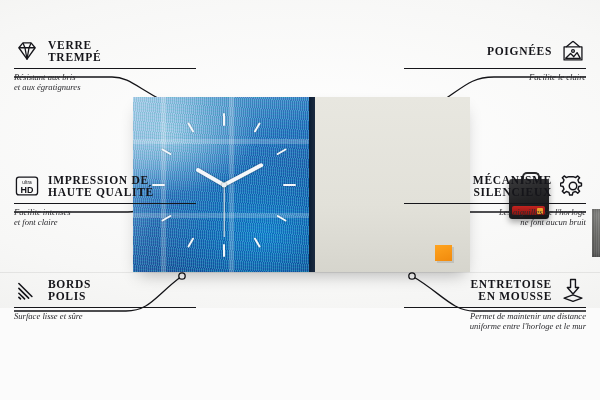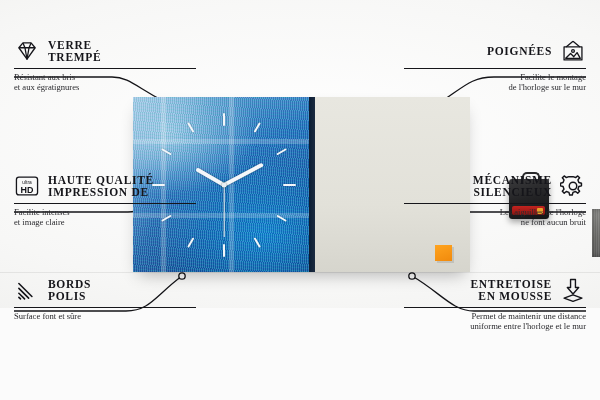--- a/index.html
+++ b/index.html
@@ -78,21 +78,21 @@
   .callout{position:absolute;width:182px;}
   .callout.left{text-align:left;}
   .callout.right{text-align:right;}
   .co-head{display:flex;align-items:center;gap:8px;}
   .callout.right .co-head{flex-direction:row-reverse;}
   .co-title{
     font-size:11.5px;font-weight:bold;letter-spacing:.7px;color:#15151a;
     line-height:12.5px;text-transform:uppercase;
   }
   .co-rule{height:1px;background:#16161a;margin:4px 0 3px;}
-  .co-sub{font-size:8.6px;line-height:10.4px;color:#2a2a2e;}
+  .co-sub{font-size:8.6px;line-height:10.4px;color:#2a2a2e;font-style:italic;}
   .ico{width:26px;height:26px;flex:0 0 26px;display:block;}
 
   svg.conn{position:absolute;left:0;top:0;width:600px;height:400px;pointer-events:none;}
 </style>
 </head>
 <body>
 
 <div id="stage">
 
   <svg class="conn" viewBox="0 0 600 400">
@@ -179,70 +179,69 @@
   </div>
 
   <div class="callout left" style="left:14px;top:173px">
     <div class="co-head">
       <svg class="ico" viewBox="0 0 32 32">
         <rect x="3" y="5" width="26" height="22" rx="3" fill="none" stroke="#15151a" stroke-width="1.6"></rect>
         <text x="16" y="14" font-family="Liberation Sans, sans-serif" font-size="6" fill="#15151a" text-anchor="middle">ultra</text>
         <text x="16" y="24" font-family="Liberation Sans, sans-serif" font-size="11" font-weight="bold" fill="#15151a" text-anchor="middle">HD</text>
       </svg>
       <div class="co-title">
+        <div>IMPRESSION DE</div>
         <div>HAUTE QUALITÉ</div>
-        <div>IMPRESSION DE</div>
       </div>
     </div>
     <div class="co-rule"></div>
     <div class="co-sub">
       <div>Facilite intenses</div>
-      <div>et image claire</div>
+      <div>et font claire</div>
     </div>
   </div>
 
   <div class="callout left" style="left:14px;top:277px">
     <div class="co-head">
       <svg class="ico" viewBox="0 0 32 32">
         <g stroke="#15151a" stroke-width="2" stroke-linecap="round">
           <path d="M6 8 L22 24"></path>
             <path d="M6 14 L18 26"></path>
             <path d="M6 20 L13 27"></path>
             <path d="M6 25 L8 27"></path>
         </g>
       </svg>
       <div class="co-title">
         <div>BORDS</div>
         <div>POLIS</div>
       </div>
     </div>
     <div class="co-rule"></div>
     <div class="co-sub">
-      <div>Surface font et sûre</div>
+      <div>Surface lisse et sûre</div>
     </div>
   </div>
 
   <div class="callout right" style="left:404px;top:38px">
     <div class="co-head">
       <svg class="ico" viewBox="0 0 32 32">
         <g fill="none" stroke="#15151a" stroke-width="1.6" stroke-linejoin="round">
           <rect x="5" y="11" width="22" height="16"></rect>
           <path d="M16 4 L7.5 11 M16 4 L24.5 11"></path>
           <circle cx="16" cy="16" r="1.7"></circle>
           <path d="M7 25 L13 19 L17 23 L21 18 L25 25 Z"></path>
         </g>
       </svg>
       <div class="co-title">
         <div>POIGNÉES</div>
       </div>
     </div>
     <div class="co-rule"></div>
     <div class="co-sub">
-      <div>Facilite le montage</div>
-      <div>de l'horloge sur le mur</div>
+      <div>Facilite le claire</div>
     </div>
   </div>
 
   <div class="callout right" style="left:404px;top:173px">
     <div class="co-head">
       <svg class="ico" viewBox="0 0 32 32">
         <g fill="none" stroke="#15151a" stroke-width="1.8" stroke-linejoin="round">
           <path d="M16 4.5 l3.2 1.1 2.6-2.0 2.3 2.3 -2.0 2.6 1.1 3.2 3.2 .9 v3.2 l-3.2 .9 -1.1 3.2 2.0 2.6 -2.3 2.3 -2.6-2.0 -3.2 1.1 -.9 3.2 h-3.2 l-.9-3.2 -3.2-1.1 -2.6 2.0 -2.3-2.3 2.0-2.6 -1.1-3.2 -3.2-.9 v-3.2 l3.2-.9 1.1-3.2 -2.0-2.6 2.3-2.3 2.6 2.0 3.2-1.1 z"></path>
           <circle cx="16" cy="16" r="4.6"></circle>
         </g>

